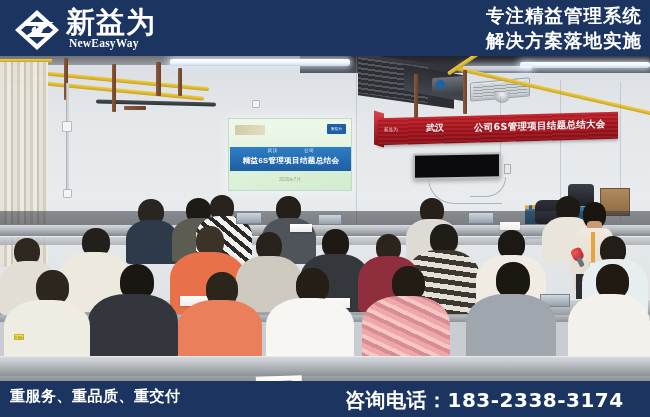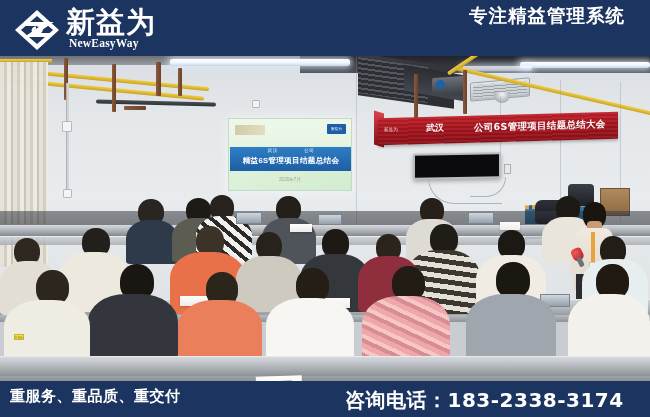--- a/index.html
+++ b/index.html
@@ -34,21 +34,21 @@
     white-space:nowrap;
   }
   .logo-en{
     position:absolute;left:55px;top:33px;
     color:#ffffff;font-size:11.5px;font-weight:bold;
     letter-spacing:0.2px;
     font-family:"Liberation Serif","DejaVu Serif",serif;
     white-space:nowrap;
   }
   .tagline{
-    position:absolute;right:25px;top:3px;
+    position:absolute;right:8px;top:3px;
     text-align:left;
   }
   .tagline div{
     color:#ffffff;font-size:18.5px;font-weight:bold;
     line-height:25px;letter-spacing:1px;
     font-family:"DejaVu Sans","Liberation Sans",sans-serif;
     white-space:nowrap;
   }
 
   
@@ -368,20 +368,21 @@
         <polygon points="23,1 45,21 23,41 1,21" fill="#ffffff"></polygon>
         <polygon points="23,7 39,21 23,35 7,21" fill="#1c3460"></polygon>
         <path d="M13 15 L33 15 L17 26 L33 26" stroke="#ffffff" stroke-width="4.2" fill="none" stroke-linecap="square"></path>
         <path d="M23 16 C29 16 29 24 23 24 C18 24 18 19 22 19" stroke="#ffffff" stroke-width="3" fill="none"></path>
       </svg>
       <div class="logo-cn">新益为</div>
       <div class="logo-en">NewEasyWay</div>
     </div>
     <div class="tagline">
       <div>专注精益管理系统</div>
+      <div>解决方案落地实施</div>
     </div>
   </div>
 
   <div class="photo">
 
     <div class="wall"></div>
 
     <div class="ceiling-dark2"></div>
     <div class="ceiling-dark"></div>
     <div class="duct"></div>

